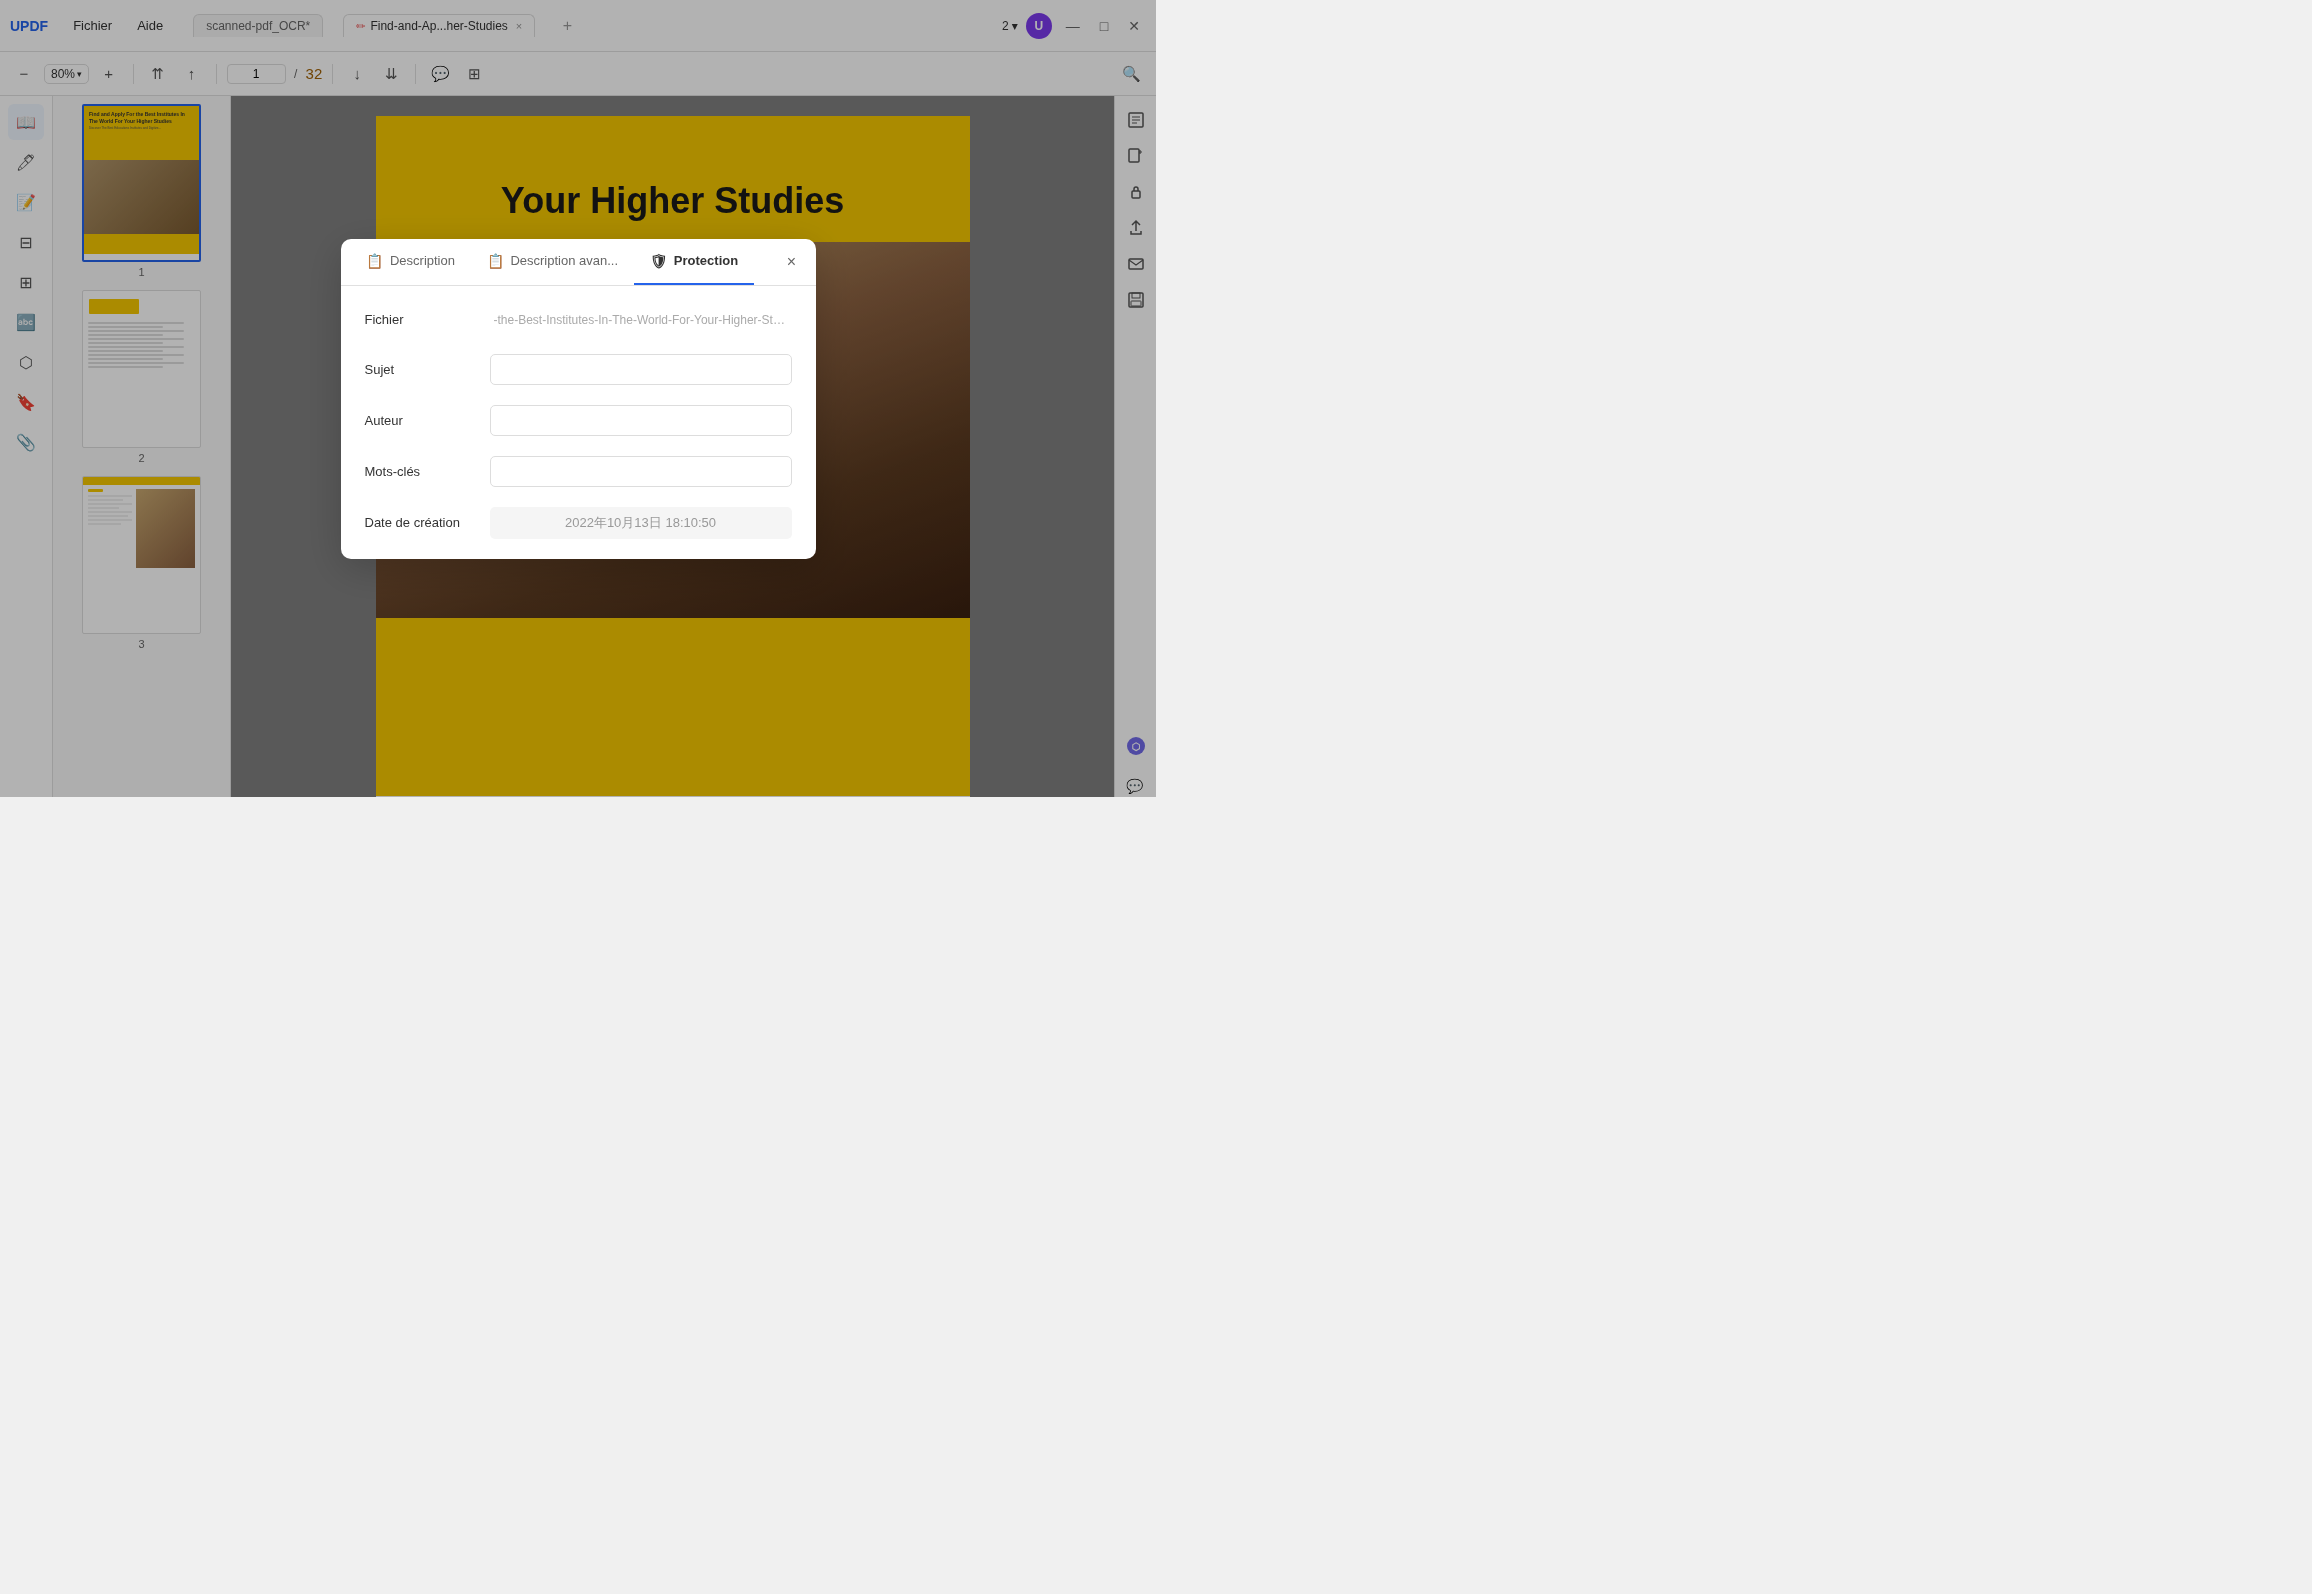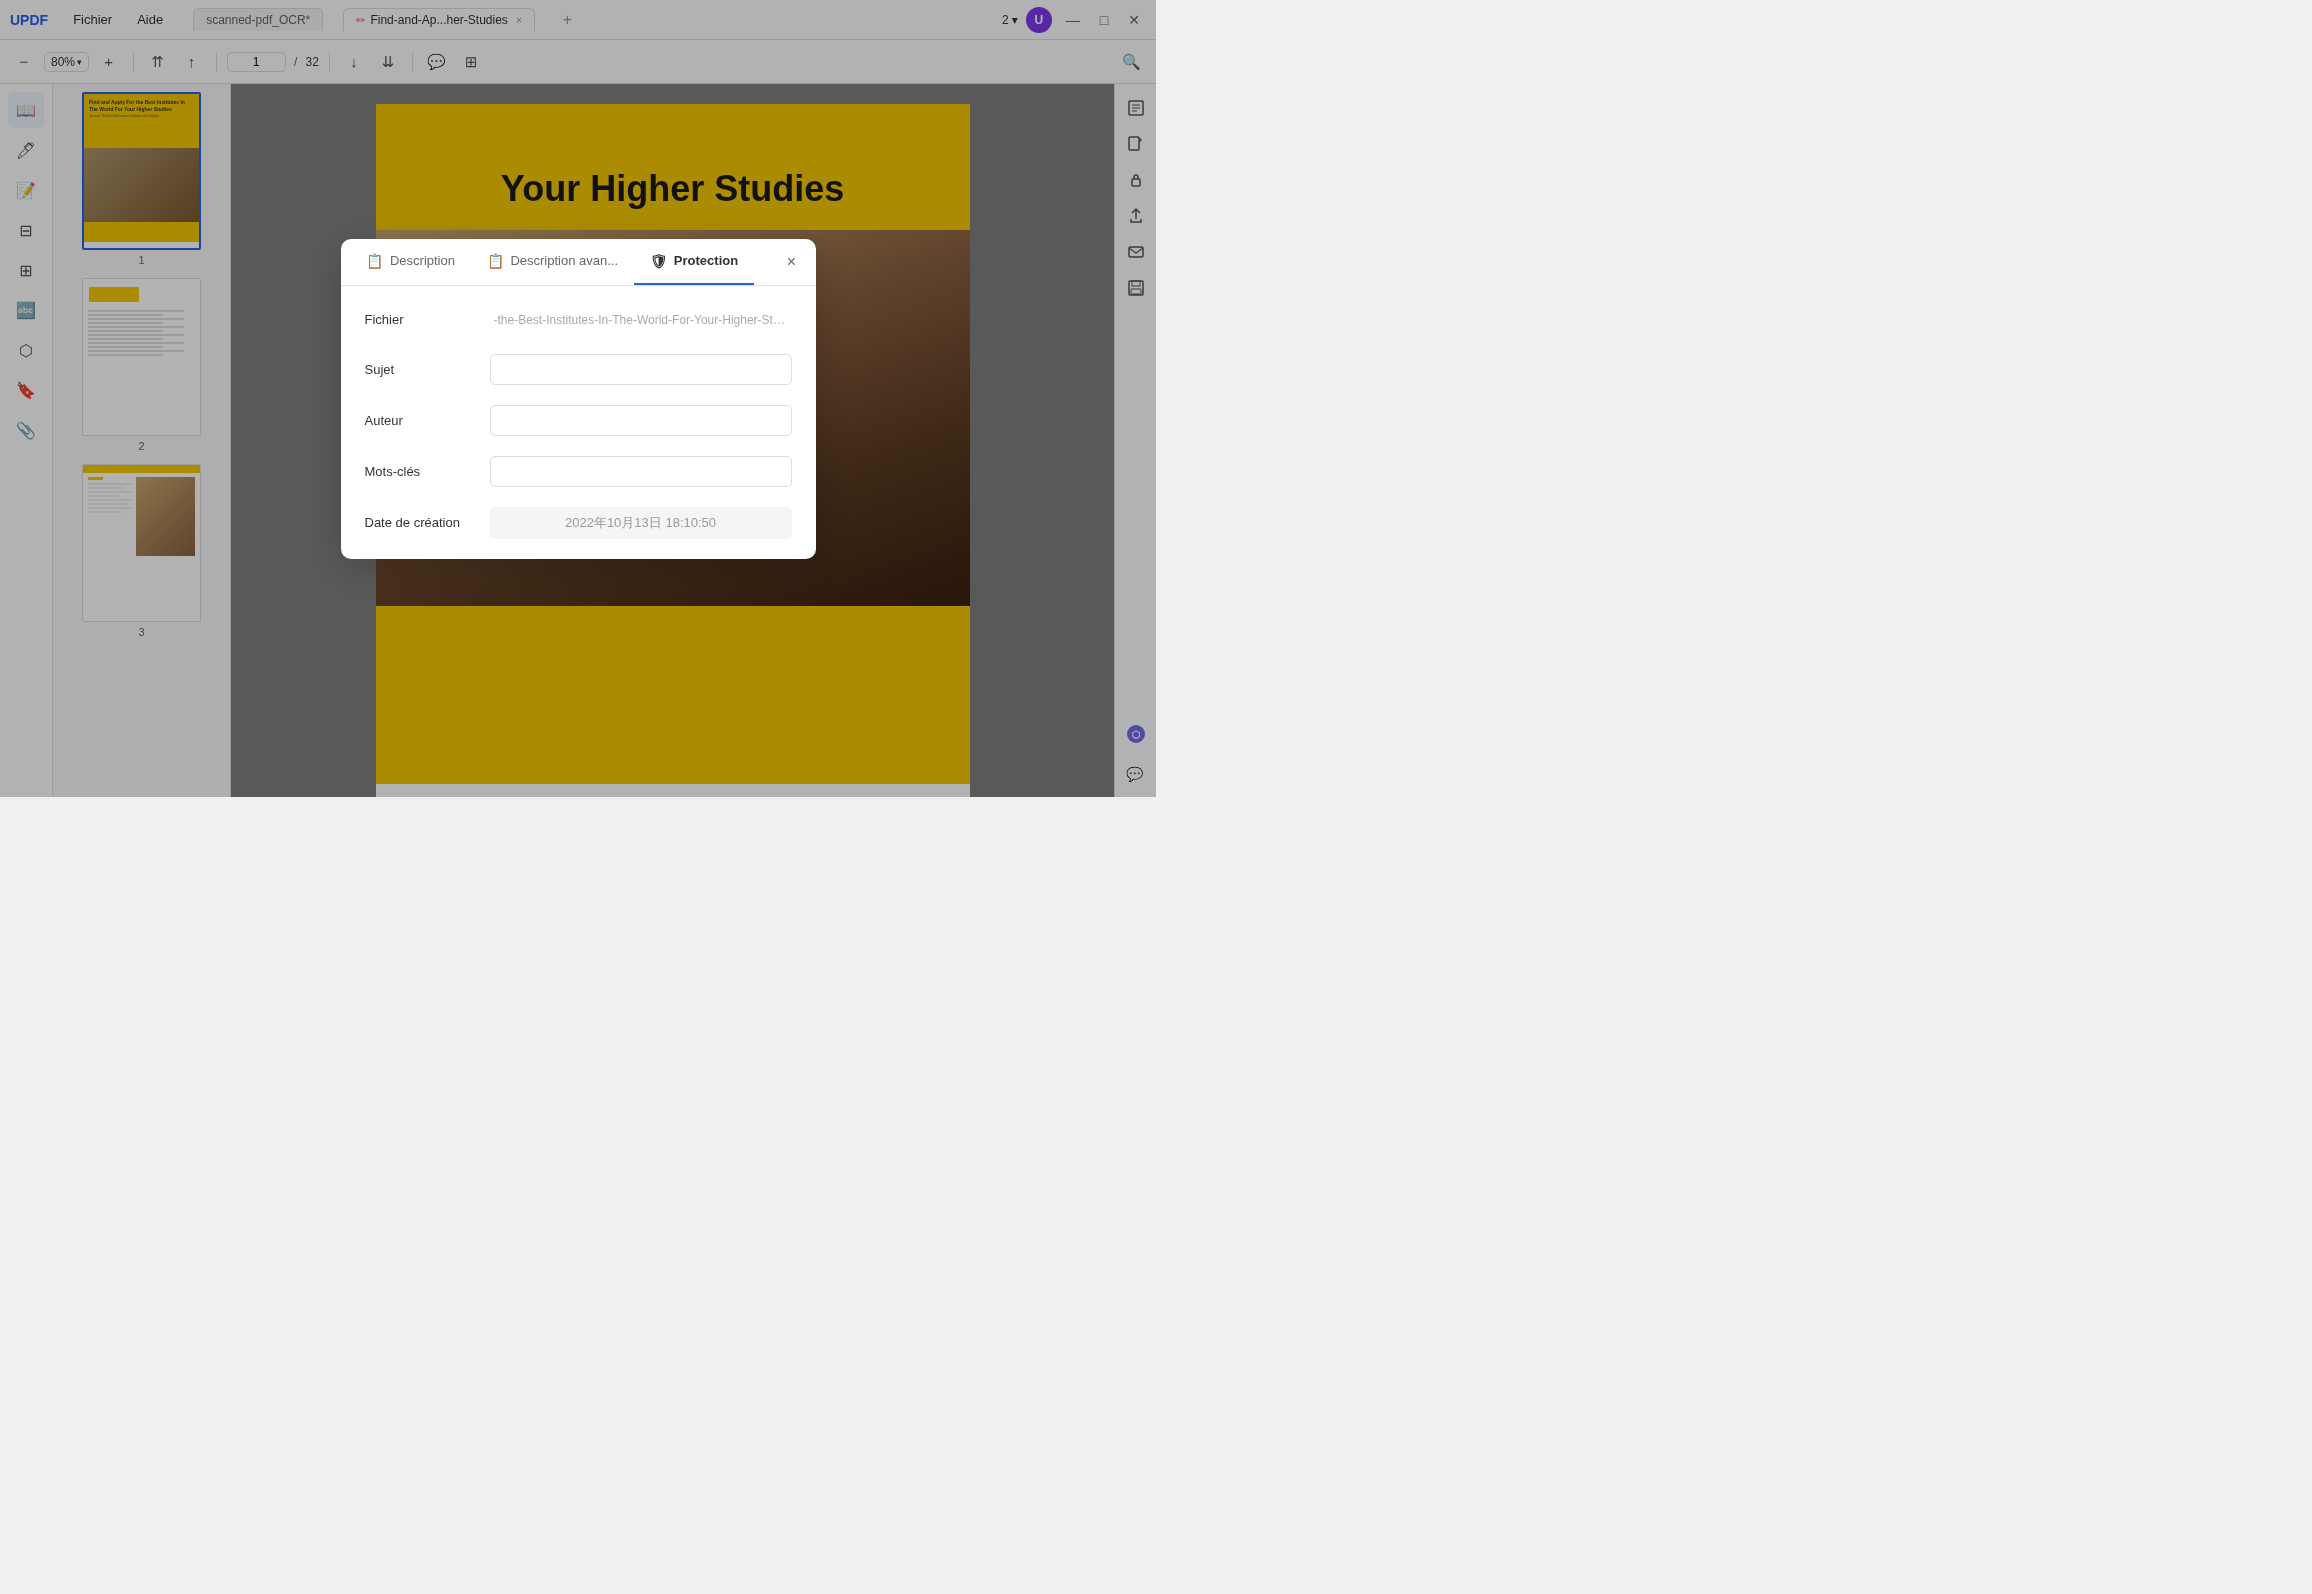--- a/index.html
+++ b/index.html
@@ -9,21 +9,21 @@
       font-family: -apple-system, BlinkMacSystemFont, 'Segoe UI', sans-serif;
       background: #f0f0f0;
       overflow: hidden;
       position: relative;
     }
 
     
     .title-bar {
       display: flex;
       align-items: center;
-      height: 40px;
+      height: 52px;
       background: #fff;
       border-bottom: 1px solid #e0e0e0;
       padding: 0 10px;
       gap: 10px;
       position: relative;
       z-index: 10;
     }
     .app-logo {
       font-weight: 800;
       font-size: 14px;
@@ -476,21 +476,21 @@
   <div class="toolbar-btn">
     <span>+</span>
   </div>
   <div class="toolbar-sep"></div>
   <div class="toolbar-btn">⇈</div>
   <div class="toolbar-btn">↑</div>
   <div class="toolbar-sep"></div>
   <div class="page-nav">
     <input class="page-input" type="text" value="1" style="">
     <span style="font-size:12px;color:#666;">&nbsp;/&nbsp;</span>
-    <span style="font-size:12px;color:#404040;">32</span>
+    <span style="font-size:15px;color:#a16207;">32</span>
   </div>
   <div class="toolbar-sep"></div>
   <div class="toolbar-btn">↓</div>
   <div class="toolbar-btn">⇊</div>
   <div class="toolbar-sep"></div>
   <div class="toolbar-btn">💬</div>
   <div class="toolbar-btn">⊞</div>
   <div style="margin-left:auto;">
     <div class="toolbar-btn">🔍</div>
   </div>

